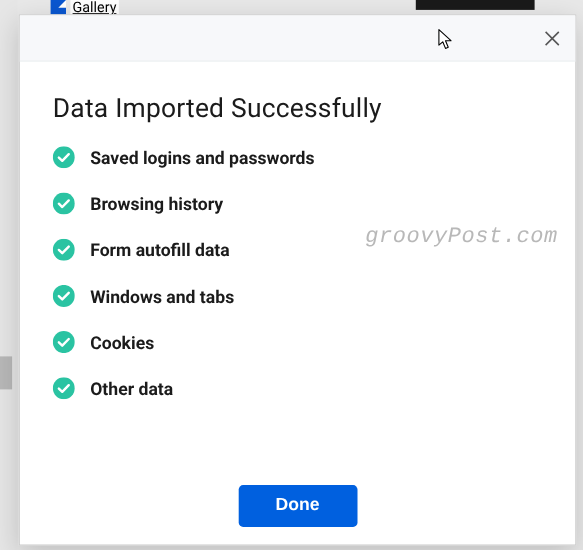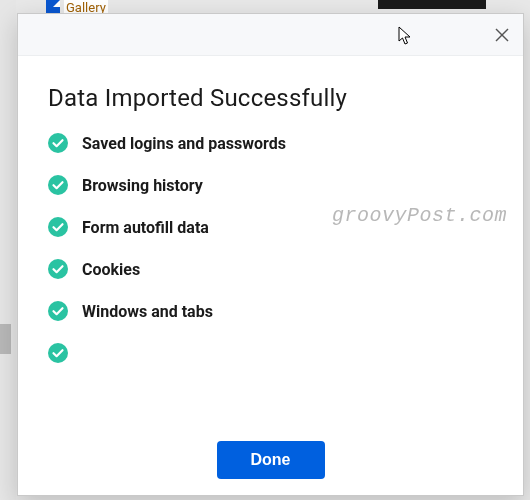--- a/index.html
+++ b/index.html
@@ -13,21 +13,21 @@
       font-family: -apple-system, BlinkMacSystemFont, "Segoe UI", Roboto, Helvetica, Arial, sans-serif;
       background: #e8e8e8;
       position: relative;
       overflow: hidden;
     }
     .bg-fragment-left {
       position: absolute;
       top: 0;
       left: 48px;
       font-size: 13px;
-      color: #a16207;
+      color: #000000;
       text-decoration: underline;
       background: #fff;
       padding: 0 2px;
     }
     .bg-icon {
       position: absolute;
       top: 0;
       left: 46px;
       width: 14px;
       height: 14px;
@@ -226,38 +226,39 @@
         </span>
         <span class="item-label">Form autofill data</span>
       </li>
       <li class="item">
         <span class="check-icon">
           <svg viewBox="0 0 20 20">
               <circle cx="10" cy="10" r="10" fill="#2ac3a2"></circle>
               <path d="M5.5 10.2 L8.6 13.2 L14.5 7.2" stroke="#fff" stroke-width="2.2" fill="none" stroke-linecap="round" stroke-linejoin="round"></path>
             </svg>
         </span>
+        <span class="item-label">Windows and tabs</span>
+      </li>
+      <li class="item">
+        <span class="check-icon">
+          <svg viewBox="0 0 20 20">
+              <circle cx="10" cy="10" r="10" fill="#2ac3a2"></circle>
+              <path d="M5.5 10.2 L8.6 13.2 L14.5 7.2" stroke="#fff" stroke-width="2.2" fill="none" stroke-linecap="round" stroke-linejoin="round"></path>
+            </svg>
+        </span>
         <span class="item-label">Cookies</span>
       </li>
       <li class="item">
         <span class="check-icon">
           <svg viewBox="0 0 20 20">
               <circle cx="10" cy="10" r="10" fill="#2ac3a2"></circle>
               <path d="M5.5 10.2 L8.6 13.2 L14.5 7.2" stroke="#fff" stroke-width="2.2" fill="none" stroke-linecap="round" stroke-linejoin="round"></path>
             </svg>
         </span>
-        <span class="item-label">Windows and tabs</span>
-      </li>
-      <li class="item">
-        <span class="check-icon">
-          <svg viewBox="0 0 20 20">
-              <circle cx="10" cy="10" r="10" fill="#2ac3a2"></circle>
-              <path d="M5.5 10.2 L8.6 13.2 L14.5 7.2" stroke="#fff" stroke-width="2.2" fill="none" stroke-linecap="round" stroke-linejoin="round"></path>
-            </svg>
-        </span>
+        <span class="item-label">Other data</span>
       </li>
     </ul>
 
     <div class="watermark">groovyPost.com</div>
   </div>
 
   <div class="dialog-footer">
     <button class="done-btn">Done</button>
   </div>
 </div>

